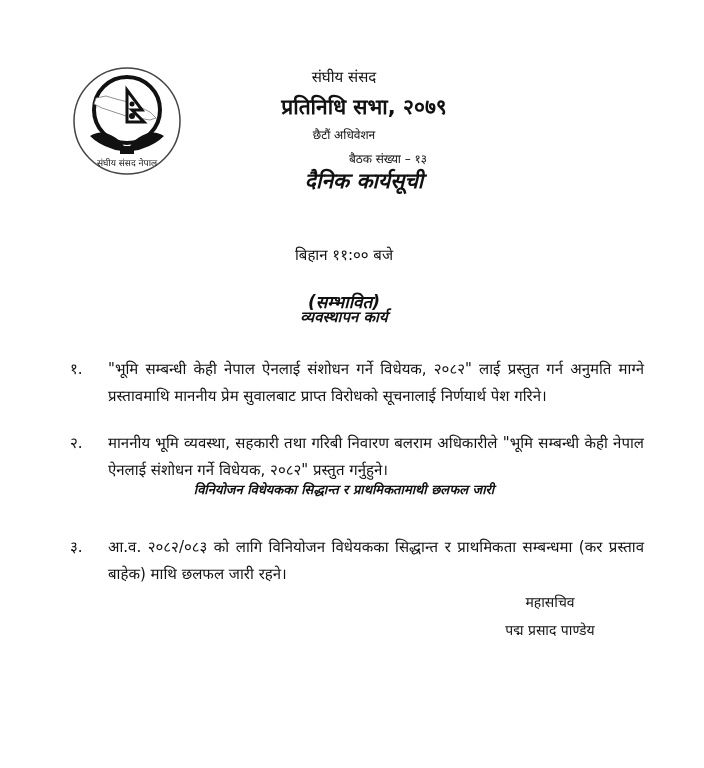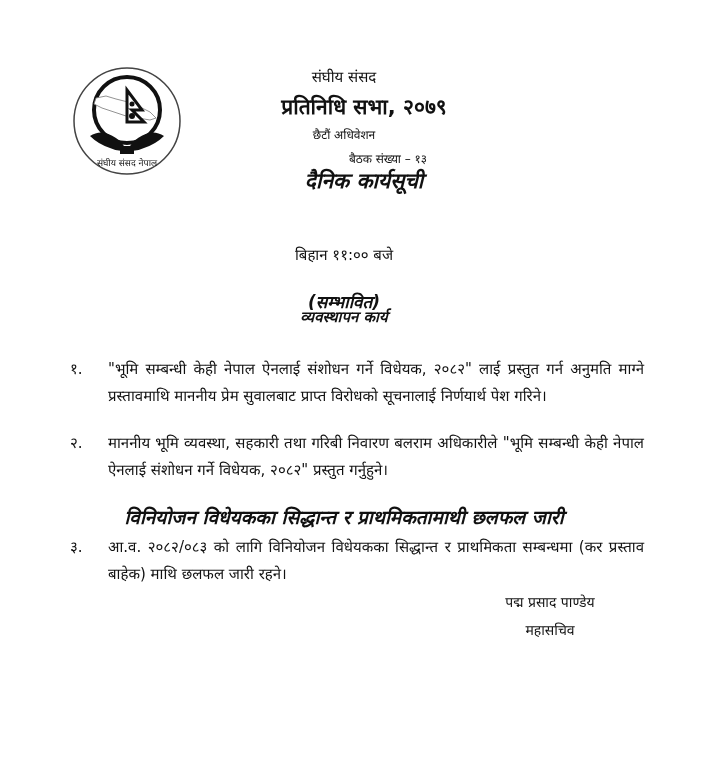--- a/index.html
+++ b/index.html
@@ -101,25 +101,25 @@
   <div class="item" style="top:356px;">
     <span class="num">१.</span>
     <div class="text">"भूमि सम्बन्धी केही नेपाल ऐनलाई संशोधन गर्ने विधेयक, २०८२" लाई प्रस्तुत गर्न अनुमति माग्ने प्रस्तावमाथि माननीय प्रेम सुवालबाट प्राप्त विरोधको सूचनालाई निर्णयार्थ पेश गरिने।</div>
   </div>
 
   <div class="item" style="top:430px;">
     <span class="num">२.</span>
     <div class="text">माननीय भूमि व्यवस्था, सहकारी तथा गरिबी निवारण बलराम अधिकारीले "भूमि सम्बन्धी केही नेपाल ऐनलाई संशोधन गर्ने विधेयक, २०८२" प्रस्तुत गर्नुहुने।</div>
   </div>
 
-  <div class="line h-bold-md" style="top:504px; font-size:19px;">विनियोजन विधेयकका सिद्धान्त र प्राथमिकतामाथी छलफल जारी</div>
+  <div class="line h-bold-md" style="top:480px; font-size:13px;">विनियोजन विधेयकका सिद्धान्त र प्राथमिकतामाथी छलफल जारी</div>
 
   <div class="item" style="top:534px;">
     <span class="num">३.</span>
     <div class="text">आ.व. २०८२/०८३ को लागि विनियोजन विधेयकका सिद्धान्त र प्राथमिकता सम्बन्धमा (कर प्रस्ताव बाहेक) माथि छलफल जारी रहने।</div>
   </div>
 
   <div class="signature" style="top:588px;">
+    <div>महासचिव</div>
     <div>पद्म प्रसाद पाण्डेय</div>
-    <div>महासचिव</div>
   </div>
 
 </div>
 
 </body></html>

